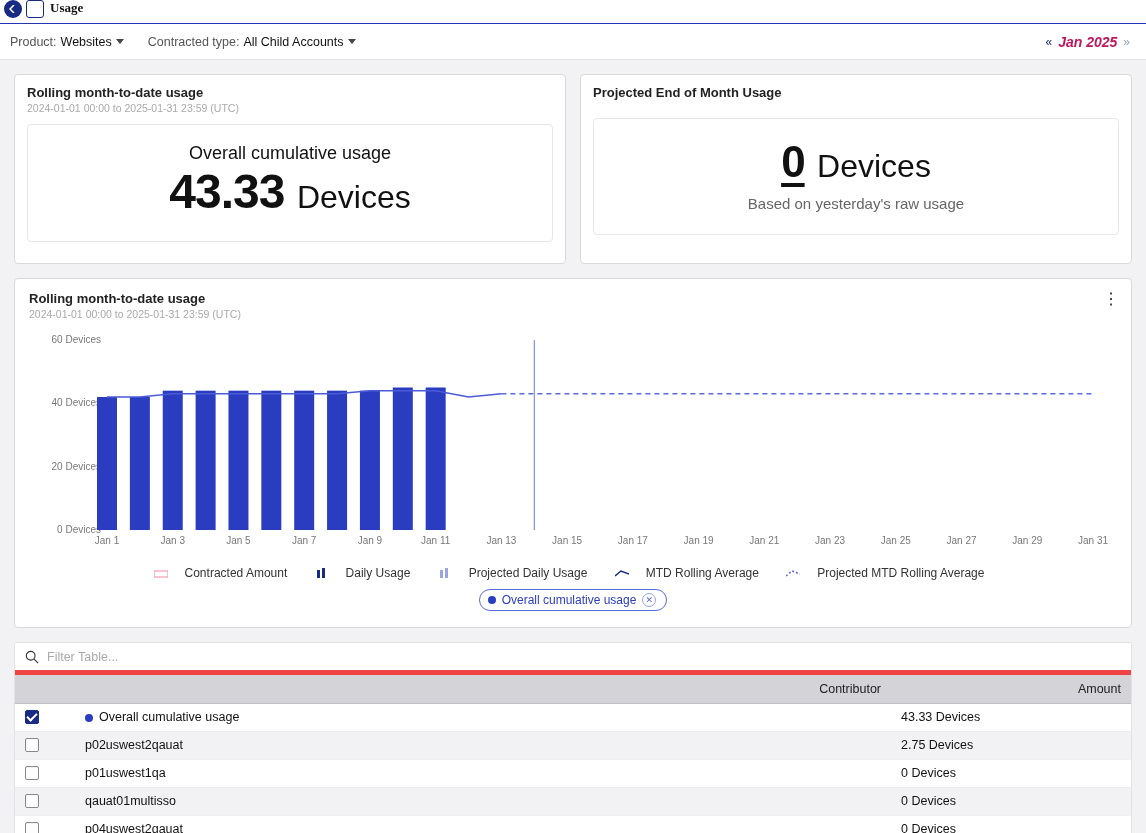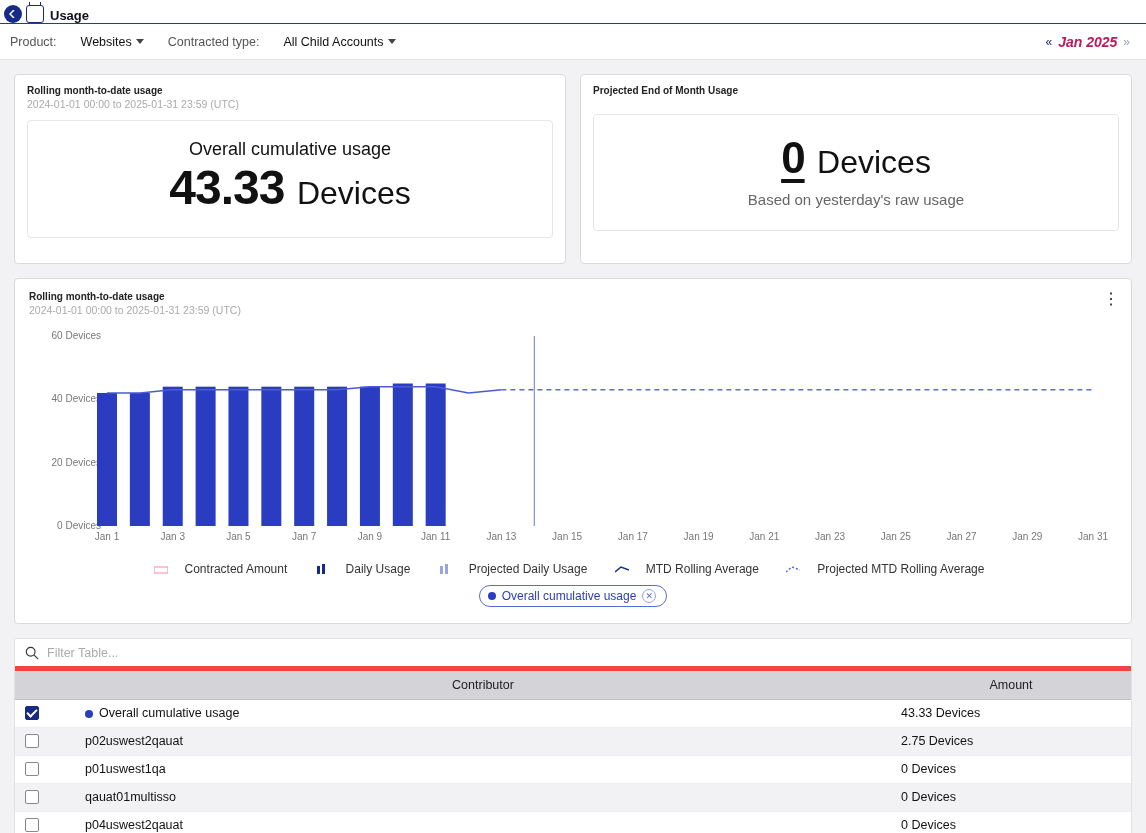--- a/index.html
+++ b/index.html
@@ -1,33 +1,33 @@
 <!DOCTYPE html>
 <html><head>
 <meta charset="utf-8">
 <style>
   * { box-sizing: border-box; margin: 0; padding: 0; }
   html, body { width: 1146px; height: 833px; font-family: -apple-system, "Segoe UI", Arial, sans-serif; background:#f2f2f4; color:#111; }
-  .topbar { height:24px; background:#fff; display:flex; align-items:flex-end; border-bottom:1px solid #2434b3; padding:0 4px; }
+  .topbar { height:24px; background:#fff; display:flex; align-items:flex-start; border-bottom:1px solid #2434b3; padding:0 4px;font-family:Liberation Serif, serif; }
   .back { width:18px; height:18px; background:#172b84; border-radius:50%; display:flex; align-items:center; justify-content:center; color:#fff; font-size:11px; margin-right:4px; cursor:pointer; }
   .cal { width:18px; height:18px; border:1.5px solid #172b84; border-radius:3px; position:relative; margin-right:6px; }
   .cal::before { content:""; position:absolute; top:-4px; left:2px; width:10px; height:3px; border-left:1.5px solid #172b84; border-right:1.5px solid #172b84; }
   .title { font-size:13px; font-weight:600; color:#111; }
   .filters { height:36px; background:#fff; display:flex; align-items:center; padding:0 10px; font-size:12.5px; color:#111; border-bottom:1px solid #e3e3e8;text-align:right; }
   .filters .lbl { color:#555; margin-right:4px; }
-  .filters .val { color:#111; margin-right:4px;margin-left:20px; }
+  .filters .val { color:#111; margin-right:4px; }
   .caret { display:inline-block; width:0; height:0; border-left:4px solid transparent; border-right:4px solid transparent; border-top:5px solid #444; margin-right:24px; vertical-align:middle; }
   .spacer { flex:1; }
   .chevs { color:#172b84; font-size:12px; margin-right:6px; cursor:pointer; }
   .chevs.dim { color:#9aa0c0; }
   .period { color:#be185d; font-size:14px; font-weight:600; margin-right:6px;font-style:italic; }
   .content { padding:14px; }
   .cards { display:flex; gap:14px; }
   .card { flex:1; border:1px solid #d9d9de; border-radius:4px; background:#fff; padding:10px 12px; min-height:190px; }
-  .card-title { font-size:10px; font-weight:600; color:#222; }
+  .card-title { font-size:13px; font-weight:600; color:#222; }
   .card-sub { font-size:10.5px; color:#aaa; margin-top:2px; margin-bottom:10px; }
   .metric-box { border:1px solid #e6e6ea; border-radius:4px; text-align:center; padding:18px 10px 22px; }
   .metric-label { font-size:18px; font-weight:500; }
   .metric-big { font-size:48px; font-weight:700; letter-spacing:-1px; display:inline-block; margin-right:8px; }
   .metric-unit { font-size:32px; font-weight:500; display:inline-block; }
   .metric-box.compact .metric-big { font-size:44px; text-decoration:underline; text-underline-offset:6px; }
   .metric-note { font-size:15px; color:#666; margin-top:8px; }
   .chart-card { border:1px solid #d9d9de; border-radius:4px; background:#fff; margin-top:14px; padding:12px 14px 16px; position:relative; }
   .menu-dots { position:absolute; right:12px; top:10px; font-size:16px; color:#222; cursor:pointer; }
   svg.chart { width:100%; height:230px; display:block; margin-top:4px; }
@@ -37,21 +37,21 @@
   .pill { display:inline-flex; align-items:center; gap:6px; border:1px solid #5a6bdc; border-radius:14px; padding:3px 10px 3px 8px; font-size:12px; color:#2a3cc0; margin:0 auto; margin-top:8px; }
   .pill-dot { width:8px; height:8px; border-radius:50%; background:#2a3cc0; }
   .pill-x { width:14px; height:14px; border:1px solid #9aa4e0; border-radius:50%; font-size:9px; display:flex; align-items:center; justify-content:center; color:#5a6bdc; cursor:pointer; }
   .pill-wrap { text-align:center; }
   .table-wrap { margin-top:14px; background:#fff; border:1px solid #e2e2e6; border-radius:2px; overflow:hidden; }
   .search-row { display:flex; align-items:center; height:32px; padding:0 10px; background:#fff; border-bottom:5px solid #ef4444; }
   .search-row input { border:none; outline:none; font-size:12.5px; flex:1; color:#333; }
   .search-row input::placeholder { color:#aaa; }
   .mag { width:14px; height:14px; margin-right:8px; color:#333; }
   table { width:100%; border-collapse:collapse; font-size:12.5px; }
-  thead th { text-align:center; font-weight:500; background:#d3d3d8; color:#222; padding:6px 10px; height:28px; border-bottom:1px solid #bfbfc6; }
+  thead th { text-align:right; font-weight:500; background:#d3d3d8; color:#222; padding:6px 10px; height:28px; border-bottom:1px solid #bfbfc6; }
   thead th:first-child { width:60px; }
   tbody td { padding:6px 10px; height:28px; border-bottom:1px solid #eceef0; }
   tbody tr:nth-child(odd) td { background:#fff; }
   tbody tr:nth-child(even) td { background:#f2f2f5; }
   .cb { width:14px; height:14px; border:1px solid #888; border-radius:2px; background:#fff; display:inline-block; vertical-align:middle; }
   .cb.checked { background:#172b84; border-color:#172b84; position:relative; }
   .cb.checked::after { content:""; position:absolute; left:3px; top:0px; width:4px; height:8px; border:solid #fff; border-width:0 2px 2px 0; transform:rotate(45deg); }
   .dotc { width:8px; height:8px; border-radius:50%; background:#2a3cc0; display:inline-block; margin-right:6px; vertical-align:middle; }
 </style>
 </head>

